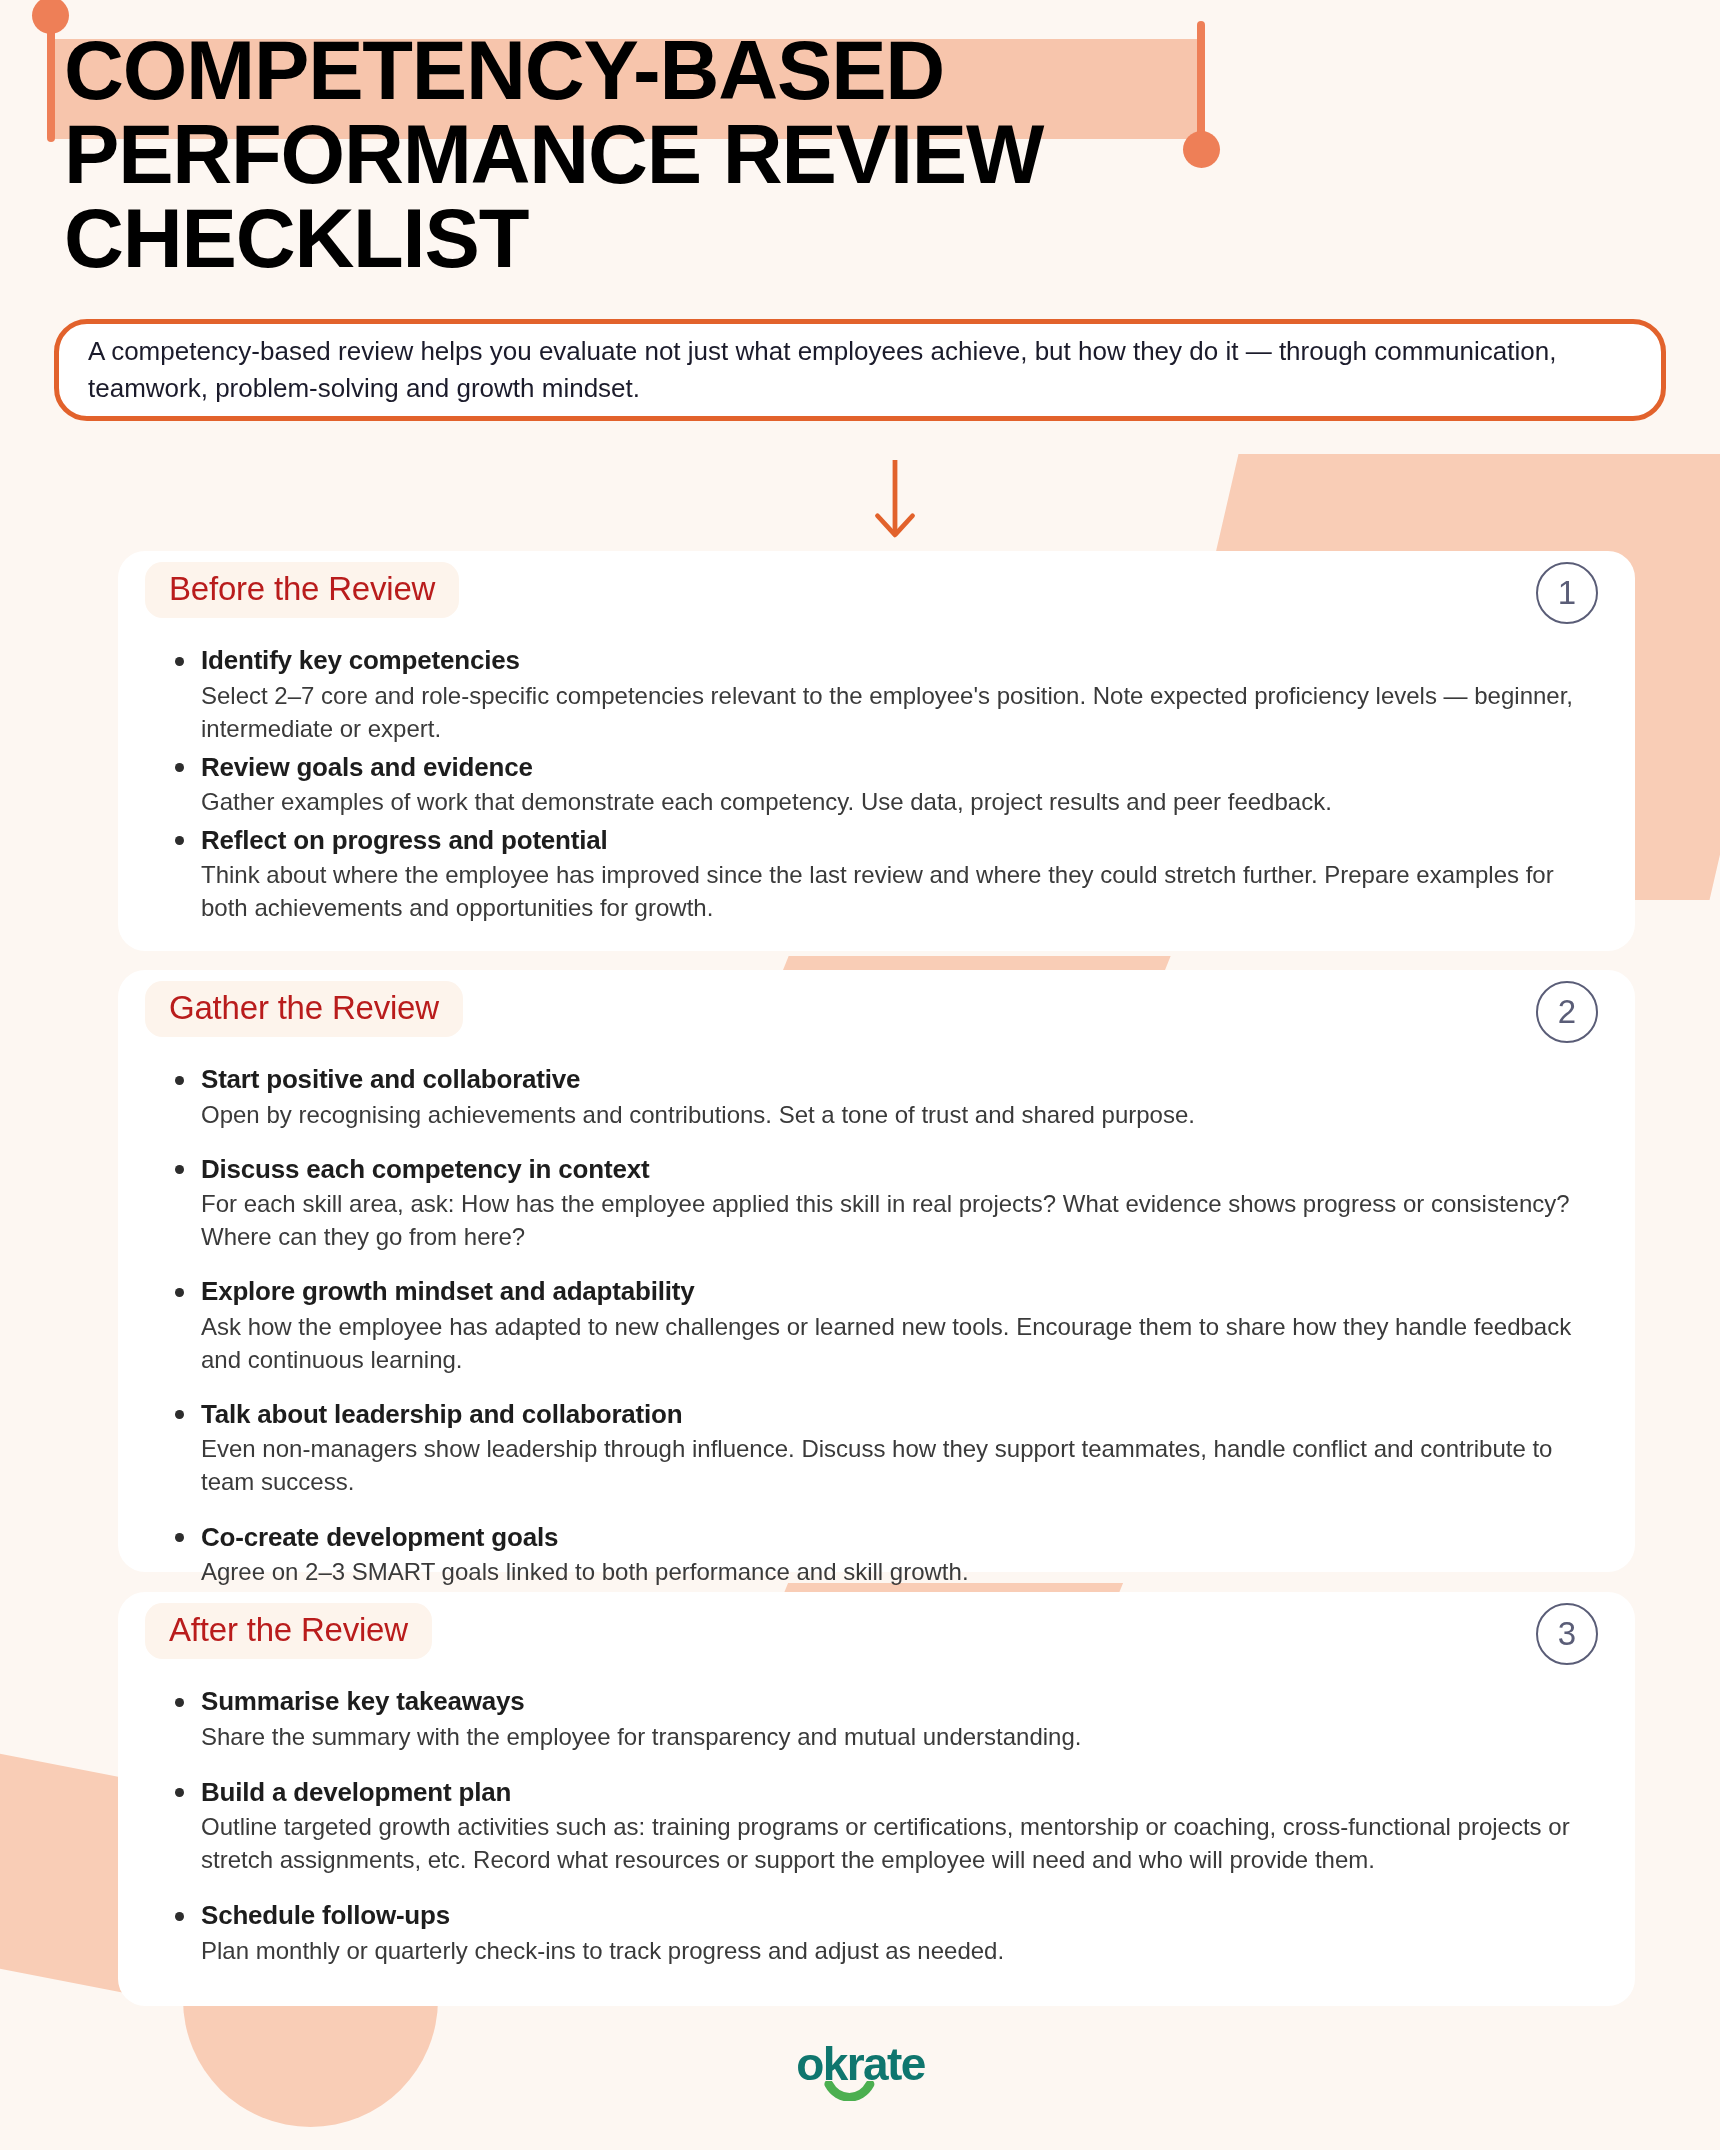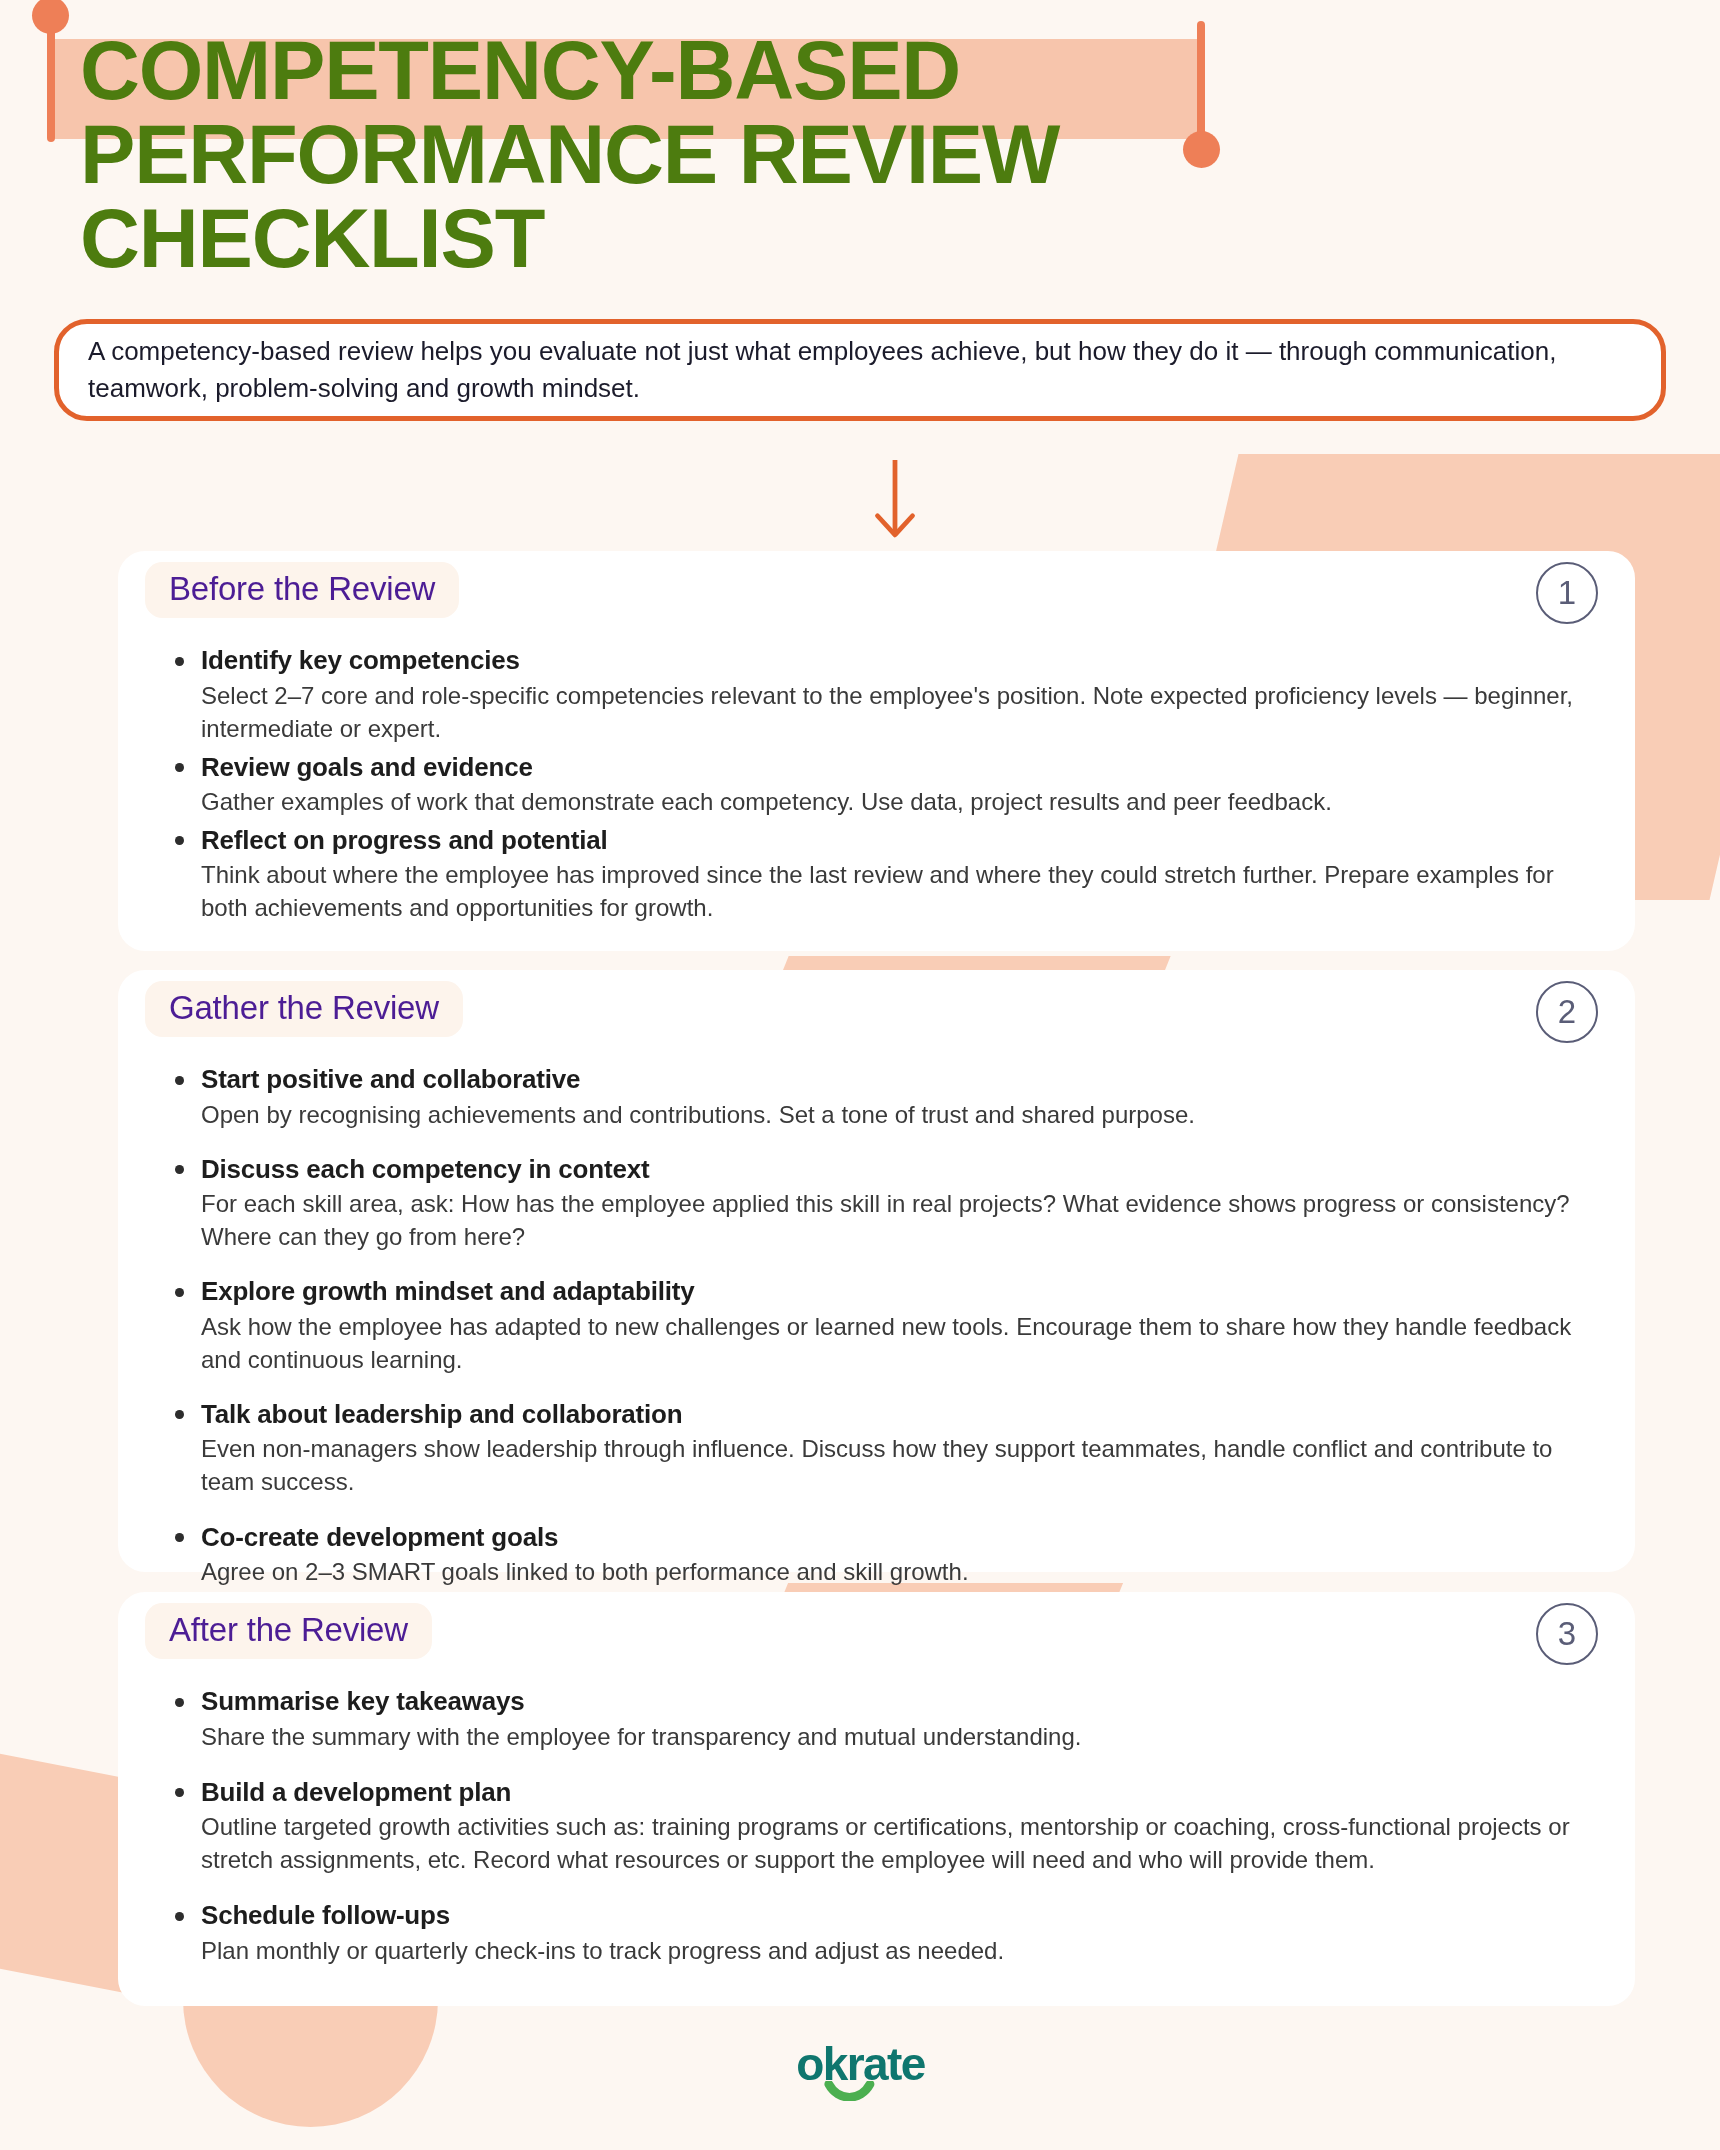--- a/index.html
+++ b/index.html
@@ -82,24 +82,23 @@
     z-index: 4;
   }
   .title-dot-tl { top: -32px; left: -32px; }
   .title-dot-br { top: 102px; left: 1119px; }
 
   h1.title {
     font-size: 83px;
     line-height: 1.01;
     font-weight: 900;
     letter-spacing: -1.2px;
-    color: #4d7c0f;
+    color: #000000;
     font-stretch: condensed;
     white-space: pre-line;
-    margin-left: 16px;
   }
 
   
   .intro-box {
     position: absolute;
     top: 319px; left: 54px;
     width: 1612px; height: 102px;
     border: 5.6px solid #E2622C;
     border-radius: 33px;
     background: #FFFFFF;
@@ -142,21 +141,21 @@
     align-items: center;
   }
   .head-pill {
     display: inline-block;
     background: #FDF4EC;
     border-radius: 17.5px;
     padding: 10.4px 24px 12.7px 24px;
     font-size: 33px;
     line-height: 1;
     font-weight: 400;
-    color: #4c1d95;
+    color: #b91c1c;
     letter-spacing: -0.2px;
   }
   .badge {
     position: absolute;
     right: 37px;
     top: 11px;
     width: 62px; height: 62px;
     border: 2.4px solid #5A5D77;
     border-radius: 50%;
     display: flex;

